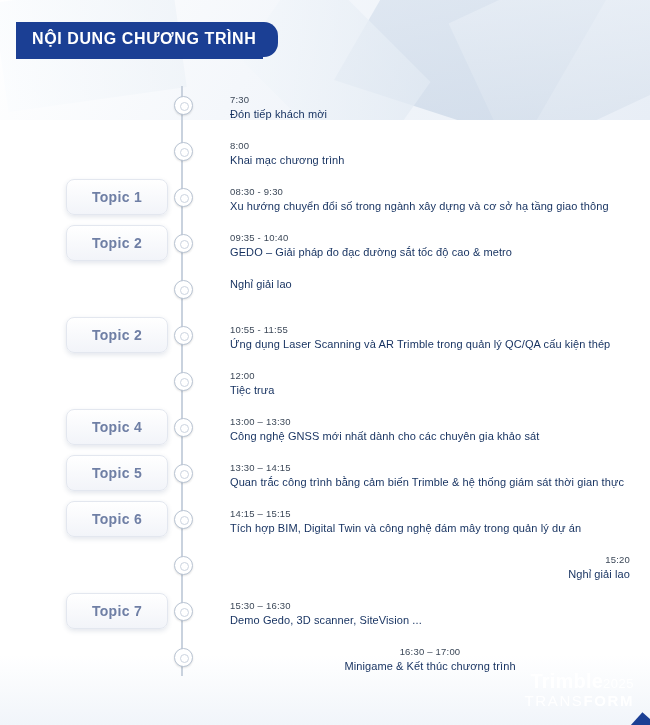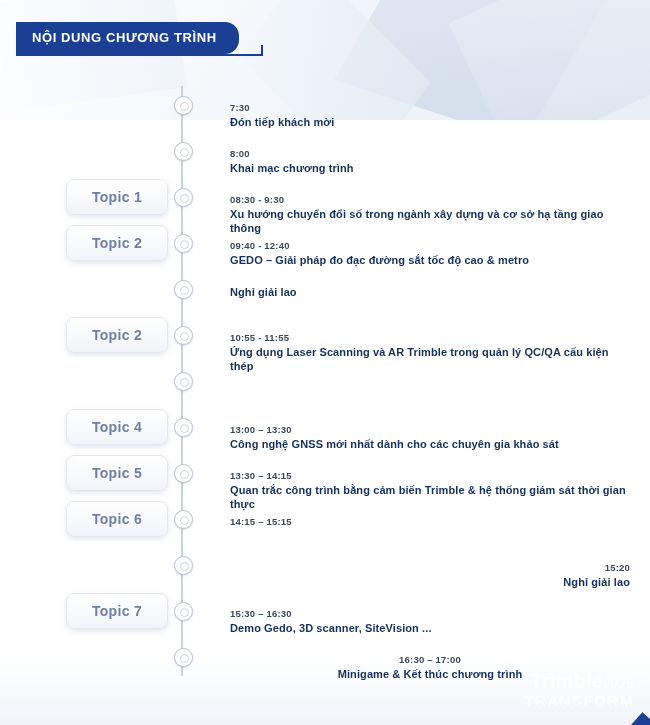--- a/index.html
+++ b/index.html
@@ -111,21 +111,21 @@
   
   .title-bar {
     position: absolute;
     top: 22px; left: 16px;
     z-index: 5;
   }
   .title-box {
     display: inline-block;
     background: #1b3f94;
     color: #ffffff;
-    font-size: 13px;
+    font-size: 16px;
     font-weight: bold;
     letter-spacing: .6px;
     padding: 8px 22px 9px 16px;
     border-top-right-radius: 14px;
     border-bottom-right-radius: 14px;
   }
   .title-underline {
     position: absolute;
     left: 0; top: 100%;
     width: 246px; height: 2px;
@@ -175,23 +175,22 @@
     position: absolute;
     left: 5px; top: 5px;
     width: 7px; height: 7px;
     border-radius: 50%;
     background: #ffffff;
     border: 1px solid #ccd4e0;
   }
 
   .content {
     position: absolute;
-    left: 230px; top: 18px;
+    left: 230px; top: 10px;
     width: 400px;
-    font-weight: bold;
   }
   .time {
     font-size: 9.5px;
     color: #3c4858;
     letter-spacing: .2px;
     margin-bottom: 3px;
   }
   .desc {
     font-size: 11px;
     color: #14305f;
@@ -254,40 +253,44 @@
         <div class="node"></div>
         <div class="content">
           <div class="time">08:30 - 9:30</div>
           <div class="desc">Xu hướng chuyển đổi số trong ngành xây dựng và cơ sở hạ tầng giao thông</div>
         </div>
       </div>
       <div class="row" style="top: 150px;">
         <div class="topic">Topic 2</div>
         <div class="node"></div>
         <div class="content">
-          <div class="time">09:40 - 12:40</div>
+          <div class="time">09:35 - 10:40</div>
           <div class="desc">GEDO – Giải pháp đo đạc đường sắt tốc độ cao &amp; metro</div>
         </div>
       </div>
       <div class="row" style="top: 196px;">
         <div class="node"></div>
         <div class="content">
           <div class="desc">Nghỉ giải lao</div>
         </div>
       </div>
       <div class="row" style="top: 242px;">
         <div class="topic">Topic 2</div>
         <div class="node"></div>
         <div class="content">
           <div class="time">10:55 - 11:55</div>
           <div class="desc">Ứng dụng Laser Scanning và AR Trimble trong quản lý QC/QA cấu kiện thép</div>
         </div>
       </div>
       <div class="row" style="top: 288px;">
         <div class="node"></div>
+        <div class="content">
+          <div class="time">12:00</div>
+          <div class="desc">Tiệc trưa</div>
+        </div>
       </div>
       <div class="row" style="top: 334px;">
         <div class="topic">Topic 4</div>
         <div class="node"></div>
         <div class="content">
           <div class="time">13:00 – 13:30</div>
           <div class="desc">Công nghệ GNSS mới nhất dành cho các chuyên gia khảo sát</div>
         </div>
       </div>
       <div class="row" style="top: 380px;">
@@ -296,20 +299,21 @@
         <div class="content">
           <div class="time">13:30 – 14:15</div>
           <div class="desc">Quan trắc công trình bằng cảm biến Trimble &amp; hệ thống giám sát thời gian thực</div>
         </div>
       </div>
       <div class="row" style="top: 426px;">
         <div class="topic">Topic 6</div>
         <div class="node"></div>
         <div class="content">
           <div class="time">14:15 – 15:15</div>
+          <div class="desc">Tích hợp BIM, Digital Twin và công nghệ đám mây trong quản lý dự án</div>
         </div>
       </div>
       <div class="row" style="top: 472px; text-align: right;">
         <div class="node"></div>
         <div class="content">
           <div class="time">15:20</div>
           <div class="desc">Nghỉ giải lao</div>
         </div>
       </div>
       <div class="row" style="top: 518px;">

